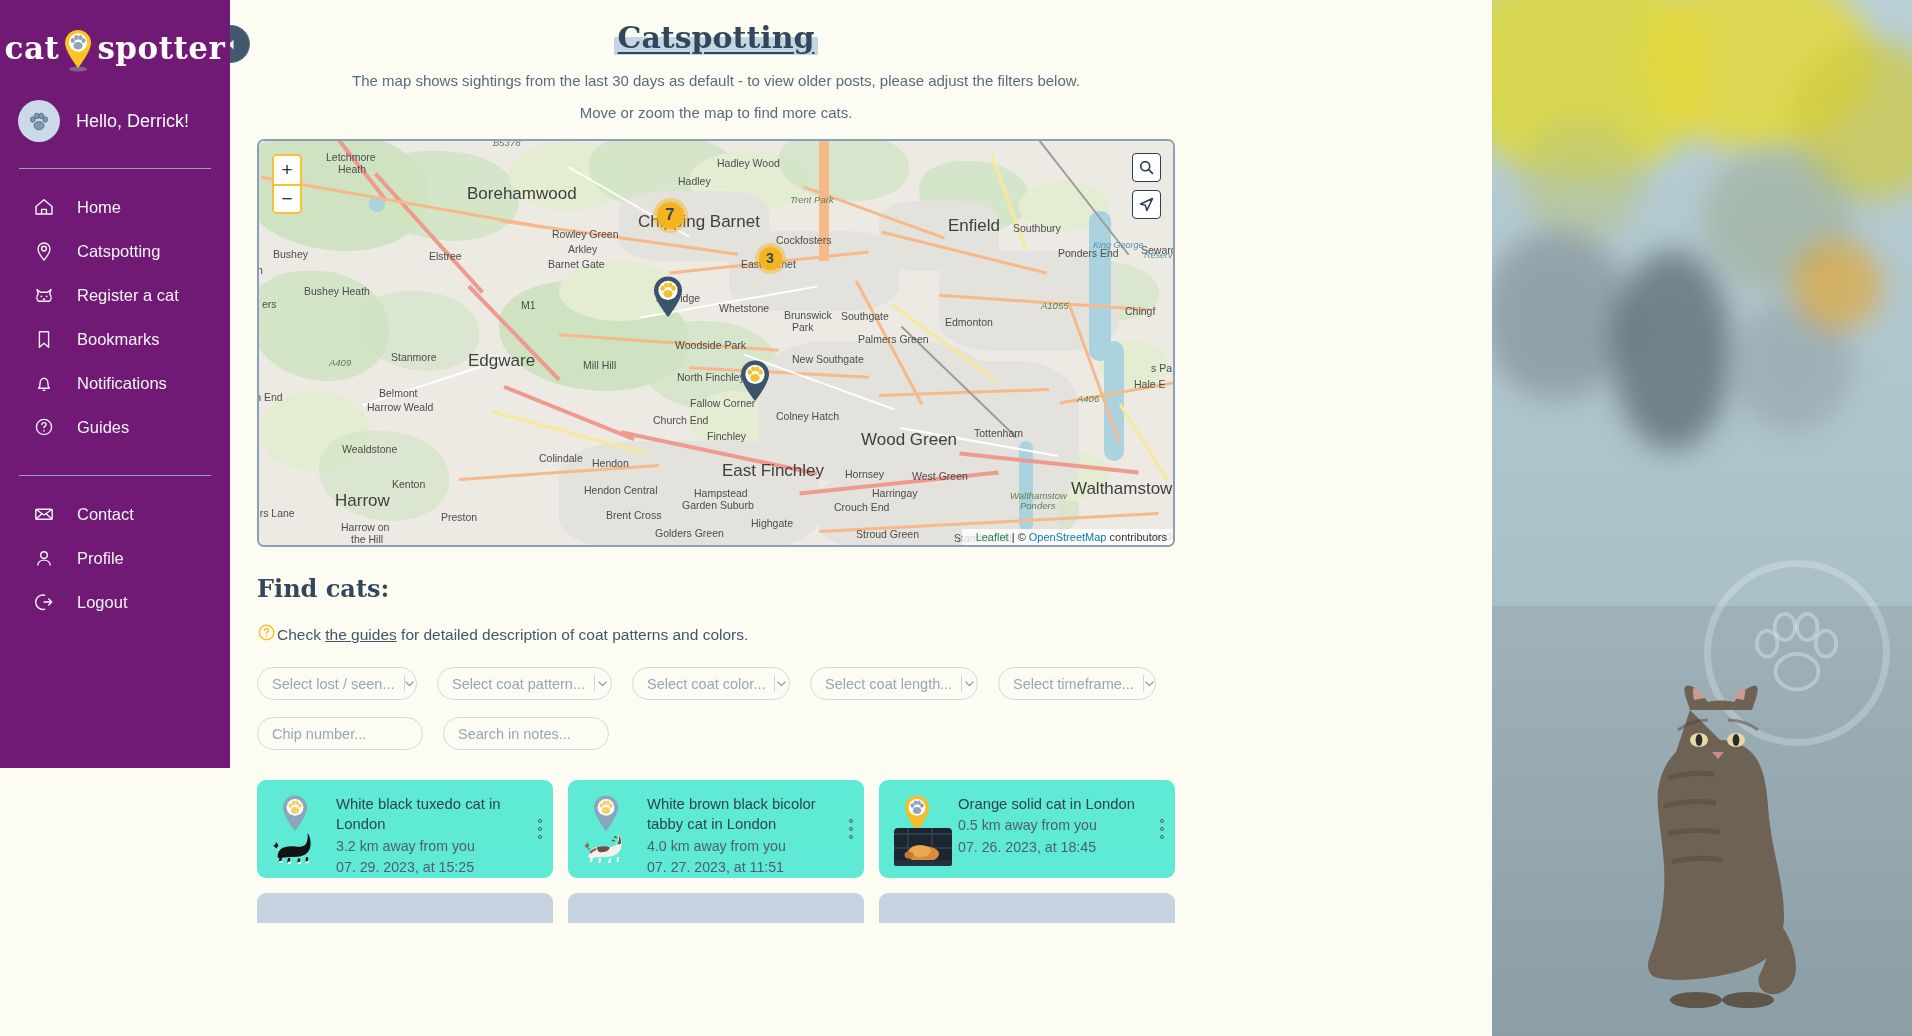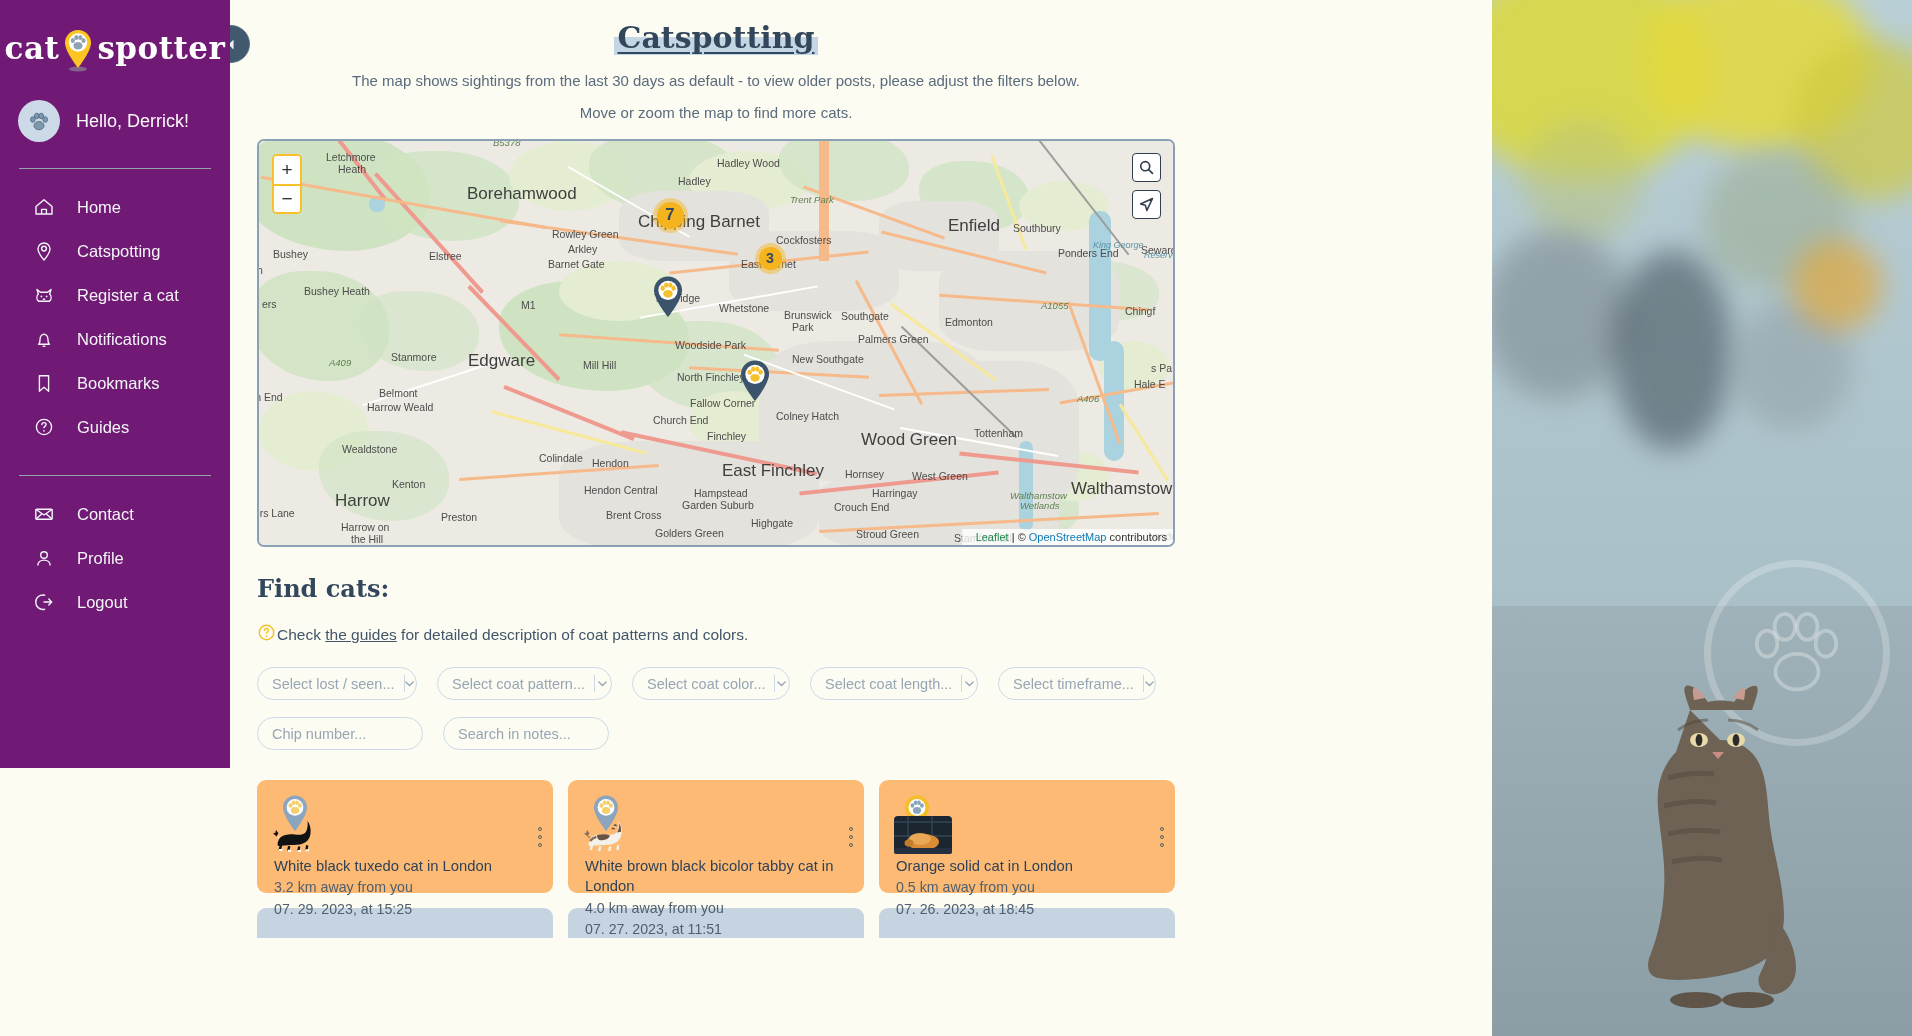--- a/index.html
+++ b/index.html
@@ -156,24 +156,23 @@
   .inp {
     height: 33px; border: 1.5px solid #cbd9e6; border-radius: 17px;
     background: #fdfcf2; font-size: 14.5px; color: #97a6b5;
     padding: 0 14px; outline: none; font-family: "Liberation Sans", sans-serif;
   }
   .inp::placeholder { color: #97a6b5; }
 
   
   .cards { display: flex; gap: 15px; margin-top: 30px; }
   .card {
-    width: 296px; height: 113px; background: #fdba74; border-radius: 9px;
+    width: 296px; height: 98px; background: #5eead4; border-radius: 9px;
     position: relative; display: flex; padding: 14px 10px 10px 13px;
     cursor: pointer;
-    flex-direction: column;
   }
   .card-media { width: 62px; flex: 0 0 62px; position: relative; }
   .card-pin { position: absolute; top: 0; left: 10px; width: 30px; height: 40px; }
   .card-thumb { position: absolute; bottom: 2px; left: 2px; width: 58px; height: 38px; }
   .card-body { flex: 1 1 auto; padding-left: 4px; }
   .card-title { font-size: 14.8px; color: #2f4256; line-height: 1.38; }
   .card-meta { font-size: 14.2px; color: #4e6070; line-height: 1.43; margin-top: 1px; }
   .kebab {
     position: absolute; right: 11px; top: 50%; transform: translateY(-50%);
     display: flex; flex-direction: column; gap: 4px;
@@ -271,33 +270,33 @@
             <circle cx="8.4" cy="12.4" r=".9" fill="#f2f5f8" stroke="none"></circle>
             <circle cx="13.6" cy="12.4" r=".9" fill="#f2f5f8" stroke="none"></circle>
             <path d="M9.8 15.2h2.4"></path>
           </svg>
         </span>
         <span>Register a cat</span>
       </div>
       <div class="nav-item">
         <span class="nav-ico">
           <svg viewBox="0 0 22 22" width="22" height="22" fill="none" stroke="#f2f5f8" stroke-width="1.4" stroke-linejoin="round">
-            <path d="M5.6 16.2h10.8c-1.5-1.3-1.5-2.6-1.5-5.3 0-2.6-1.7-4.6-3.9-4.6S7.1 8.3 7.1 10.9c0 2.7 0 4-1.5 5.3z"></path>
-            <path d="M9.6 18.3h2.8"></path>
-          </svg>
-        </span>
-        <span>Notifications</span>
+            <path d="M6.4 3.8h9.2v15.4L11 15.3l-4.6 3.9z"></path>
+          </svg>
+        </span>
+        <span>Bookmarks</span>
       </div>
       <div class="nav-item">
         <span class="nav-ico">
           <svg viewBox="0 0 22 22" width="22" height="22" fill="none" stroke="#f2f5f8" stroke-width="1.4" stroke-linejoin="round">
-            <path d="M6.4 3.8h9.2v15.4L11 15.3l-4.6 3.9z"></path>
-          </svg>
-        </span>
-        <span>Bookmarks</span>
+            <path d="M5.6 16.2h10.8c-1.5-1.3-1.5-2.6-1.5-5.3 0-2.6-1.7-4.6-3.9-4.6S7.1 8.3 7.1 10.9c0 2.7 0 4-1.5 5.3z"></path>
+            <path d="M9.6 18.3h2.8"></path>
+          </svg>
+        </span>
+        <span>Notifications</span>
       </div>
       <div class="nav-item">
         <span class="nav-ico">
           <svg viewBox="0 0 22 22" width="22" height="22" fill="none" stroke="#f2f5f8" stroke-width="1.4">
             <circle cx="11" cy="11" r="7.6"></circle>
             <path d="M8.9 8.6c0-1.2 1-2 2.1-2s2.1.8 2.1 2c0 1.5-2.1 1.6-2.1 3.1" stroke-linecap="round"></path>
             <circle cx="11" cy="14.8" r=".85" fill="#f2f5f8" stroke="none"></circle>
           </svg>
         </span>
         <span>Guides</span>
@@ -491,21 +490,21 @@
             <div class="lbl big" style="left: 812px; top: 338px;">Walthamstow</div>
             <div class="lbl " style="left: 586px; top: 327px;">Hornsey</div>
             <div class="lbl " style="left: 653px; top: 329px;">West Green</div>
             <div class="lbl big" style="left: 76px; top: 350px;">Harrow</div>
             <div class="lbl " style="left: 133px; top: 337px;">Kenton</div>
             <div class="lbl " style="left: 325px; top: 343px;">Hendon Central</div>
             <div class="lbl " style="left: 435px; top: 346px;">Hampstead</div>
             <div class="lbl " style="left: 423px; top: 358px;">Garden Suburb</div>
             <div class="lbl " style="left: 613px; top: 346px;">Harringay</div>
             <div class="lbl grn" style="left: 751px; top: 349px;">Walthamstow</div>
-            <div class="lbl grn" style="left: 761px; top: 359px;">Wetlands</div>
+            <div class="lbl grn" style="left: 761px; top: 359px;">Ponders</div>
             <div class="lbl " style="left: -11px; top: 366px;">ners Lane</div>
             <div class="lbl " style="left: 182px; top: 370px;">Preston</div>
             <div class="lbl " style="left: 347px; top: 368px;">Brent Cross</div>
             <div class="lbl " style="left: 575px; top: 360px;">Crouch End</div>
             <div class="lbl " style="left: 82px; top: 380px;">Harrow on</div>
             <div class="lbl " style="left: 92px; top: 392px;">the Hill</div>
             <div class="lbl " style="left: 492px; top: 376px;">Highgate</div>
             <div class="lbl " style="left: 396px; top: 386px;">Golders Green</div>
             <div class="lbl " style="left: 597px; top: 387px;">Stroud Green</div>
             <div class="lbl " style="left: 695px; top: 391px;">Stamford Hill</div>

